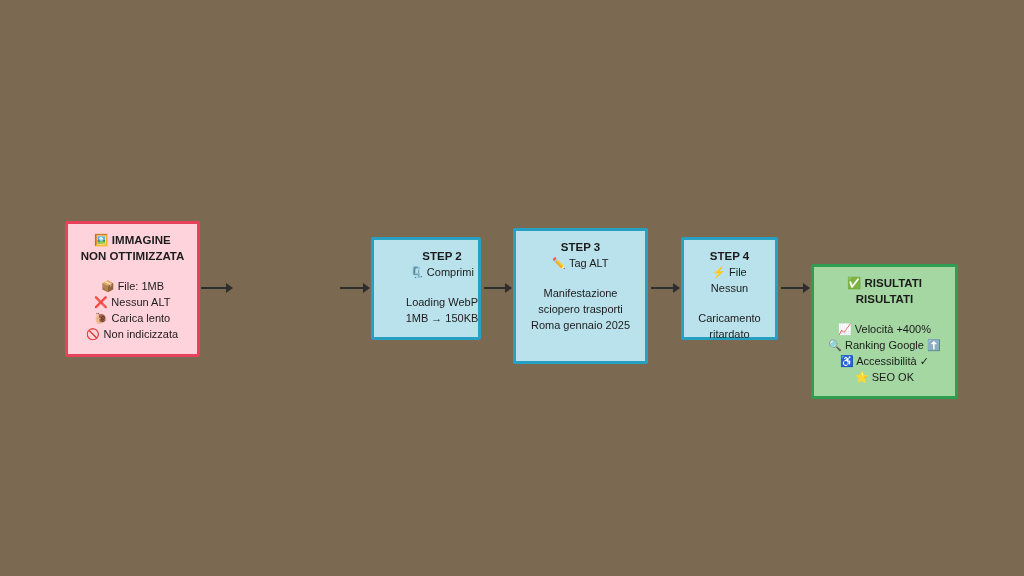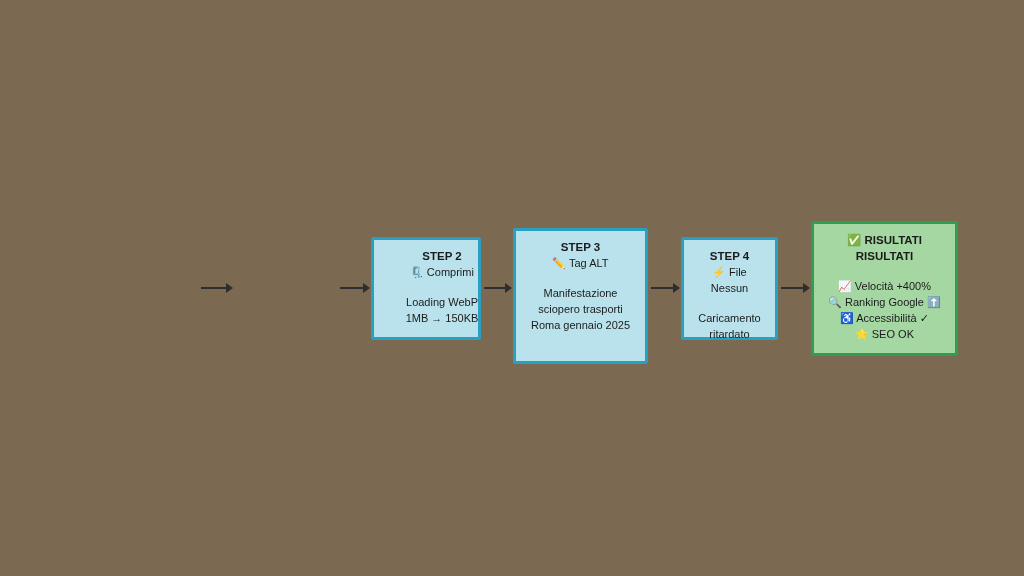--- a/index.html
+++ b/index.html
@@ -37,20 +37,21 @@
     background:var(--problem-bg);
     border:3px solid var(--problem-border);
   }
   .node.step{
     background:var(--step-bg);
     border:3px solid var(--step-border);
   }
   .node.result{
     background:var(--result-bg);
     border:3px solid var(--result-border);
+    margin-top:43px;
   }
   .line{
     font-size:11px;
     line-height:16px;
     white-space:nowrap;
   }
   .line.bold{
     font-weight:bold;
     font-size:11.5px;
   }
@@ -69,20 +70,29 @@
     border-left:7px solid var(--arrow);
     border-top:5px solid transparent;
     border-bottom:5px solid transparent;
   }
 </style>
 </head>
 <body>
 
 <div class="canvas">
 
+  <div class="node problem" style="left:65px;top:221px;width:135px;height:136px;">
+    <div class="line bold">🖼️ IMMAGINE</div>
+    <div class="line bold">NON OTTIMIZZATA</div>
+    <div class="gap"></div>
+    <div class="line">📦 File: 1MB</div>
+    <div class="line">❌ Nessun ALT</div>
+    <div class="line">🐌 Carica lento</div>
+    <div class="line">🚫 Non indicizzata</div>
+  </div>
 
   <div class="arrow" style="left:201px;top:287px;width:26px;"></div>
 
 
   <div class="arrow" style="left:340px;top:287px;width:24px;"></div>
 
   <div class="node step" style="left:371px;top:237px;width:110px;height:103px;padding-left:36px;">
     <div class="line bold">STEP 2</div>
     <div class="line">🗜️ Comprimi</div>
     <div class="gap"></div>

